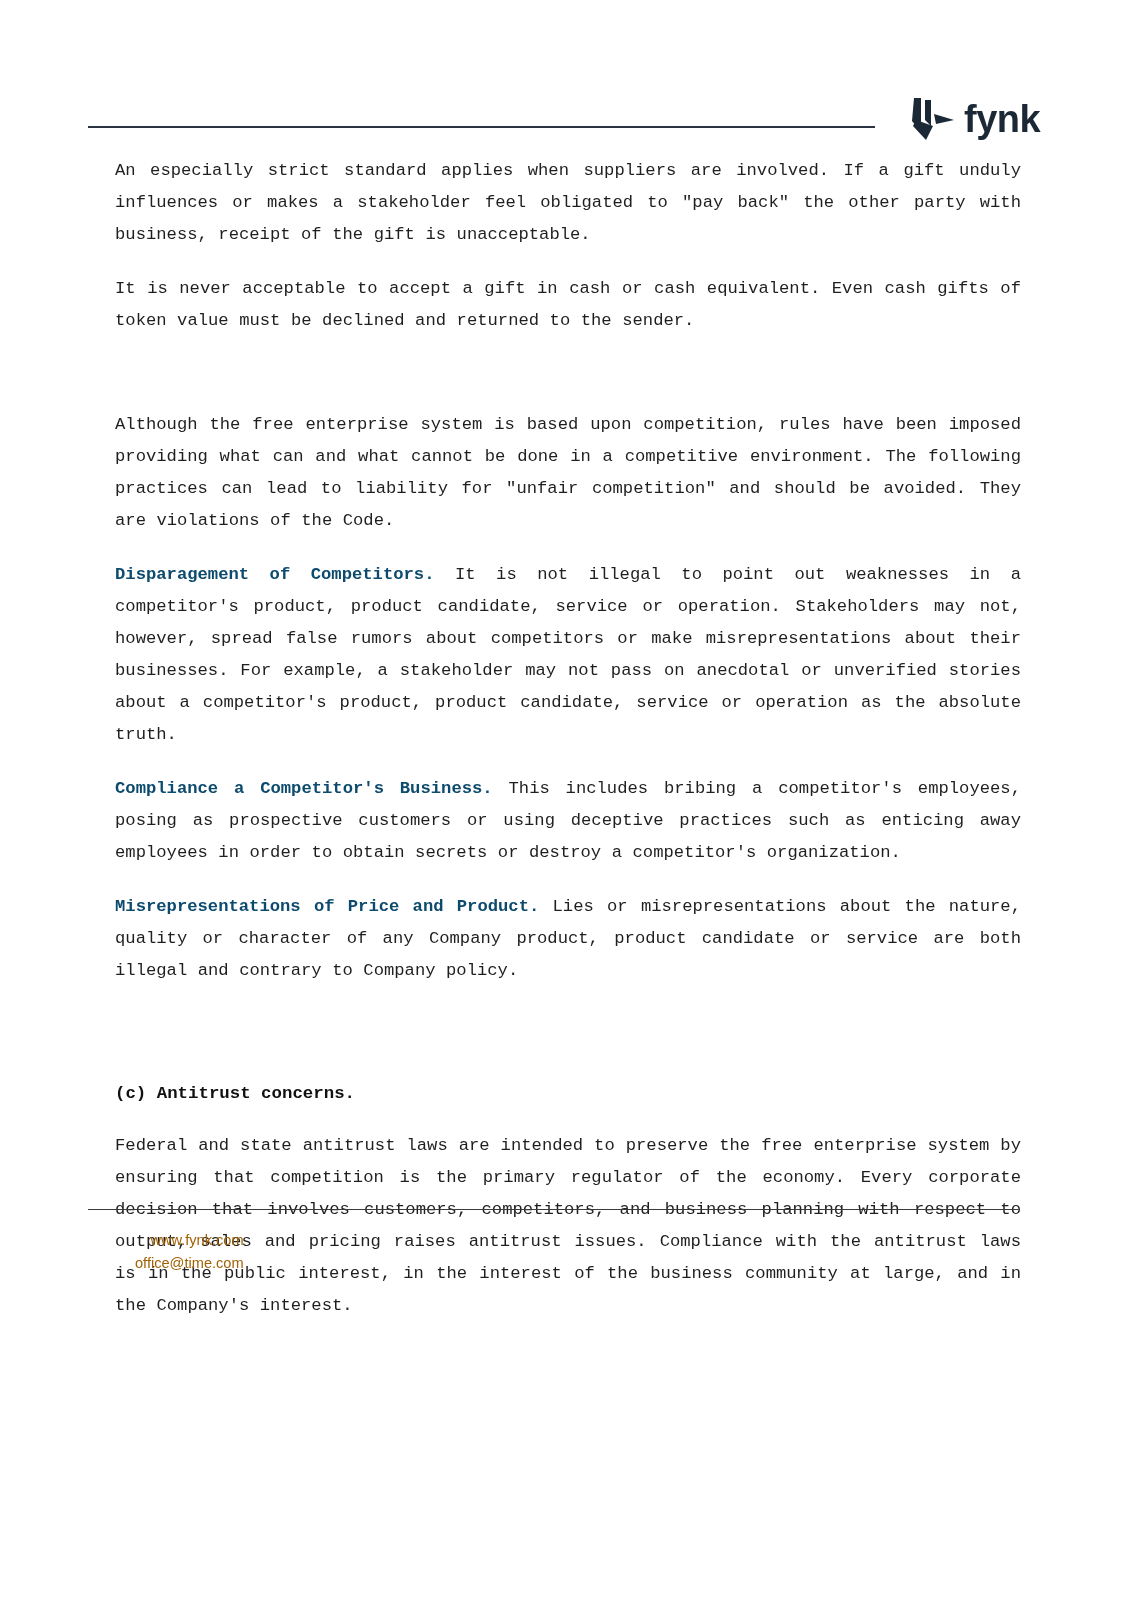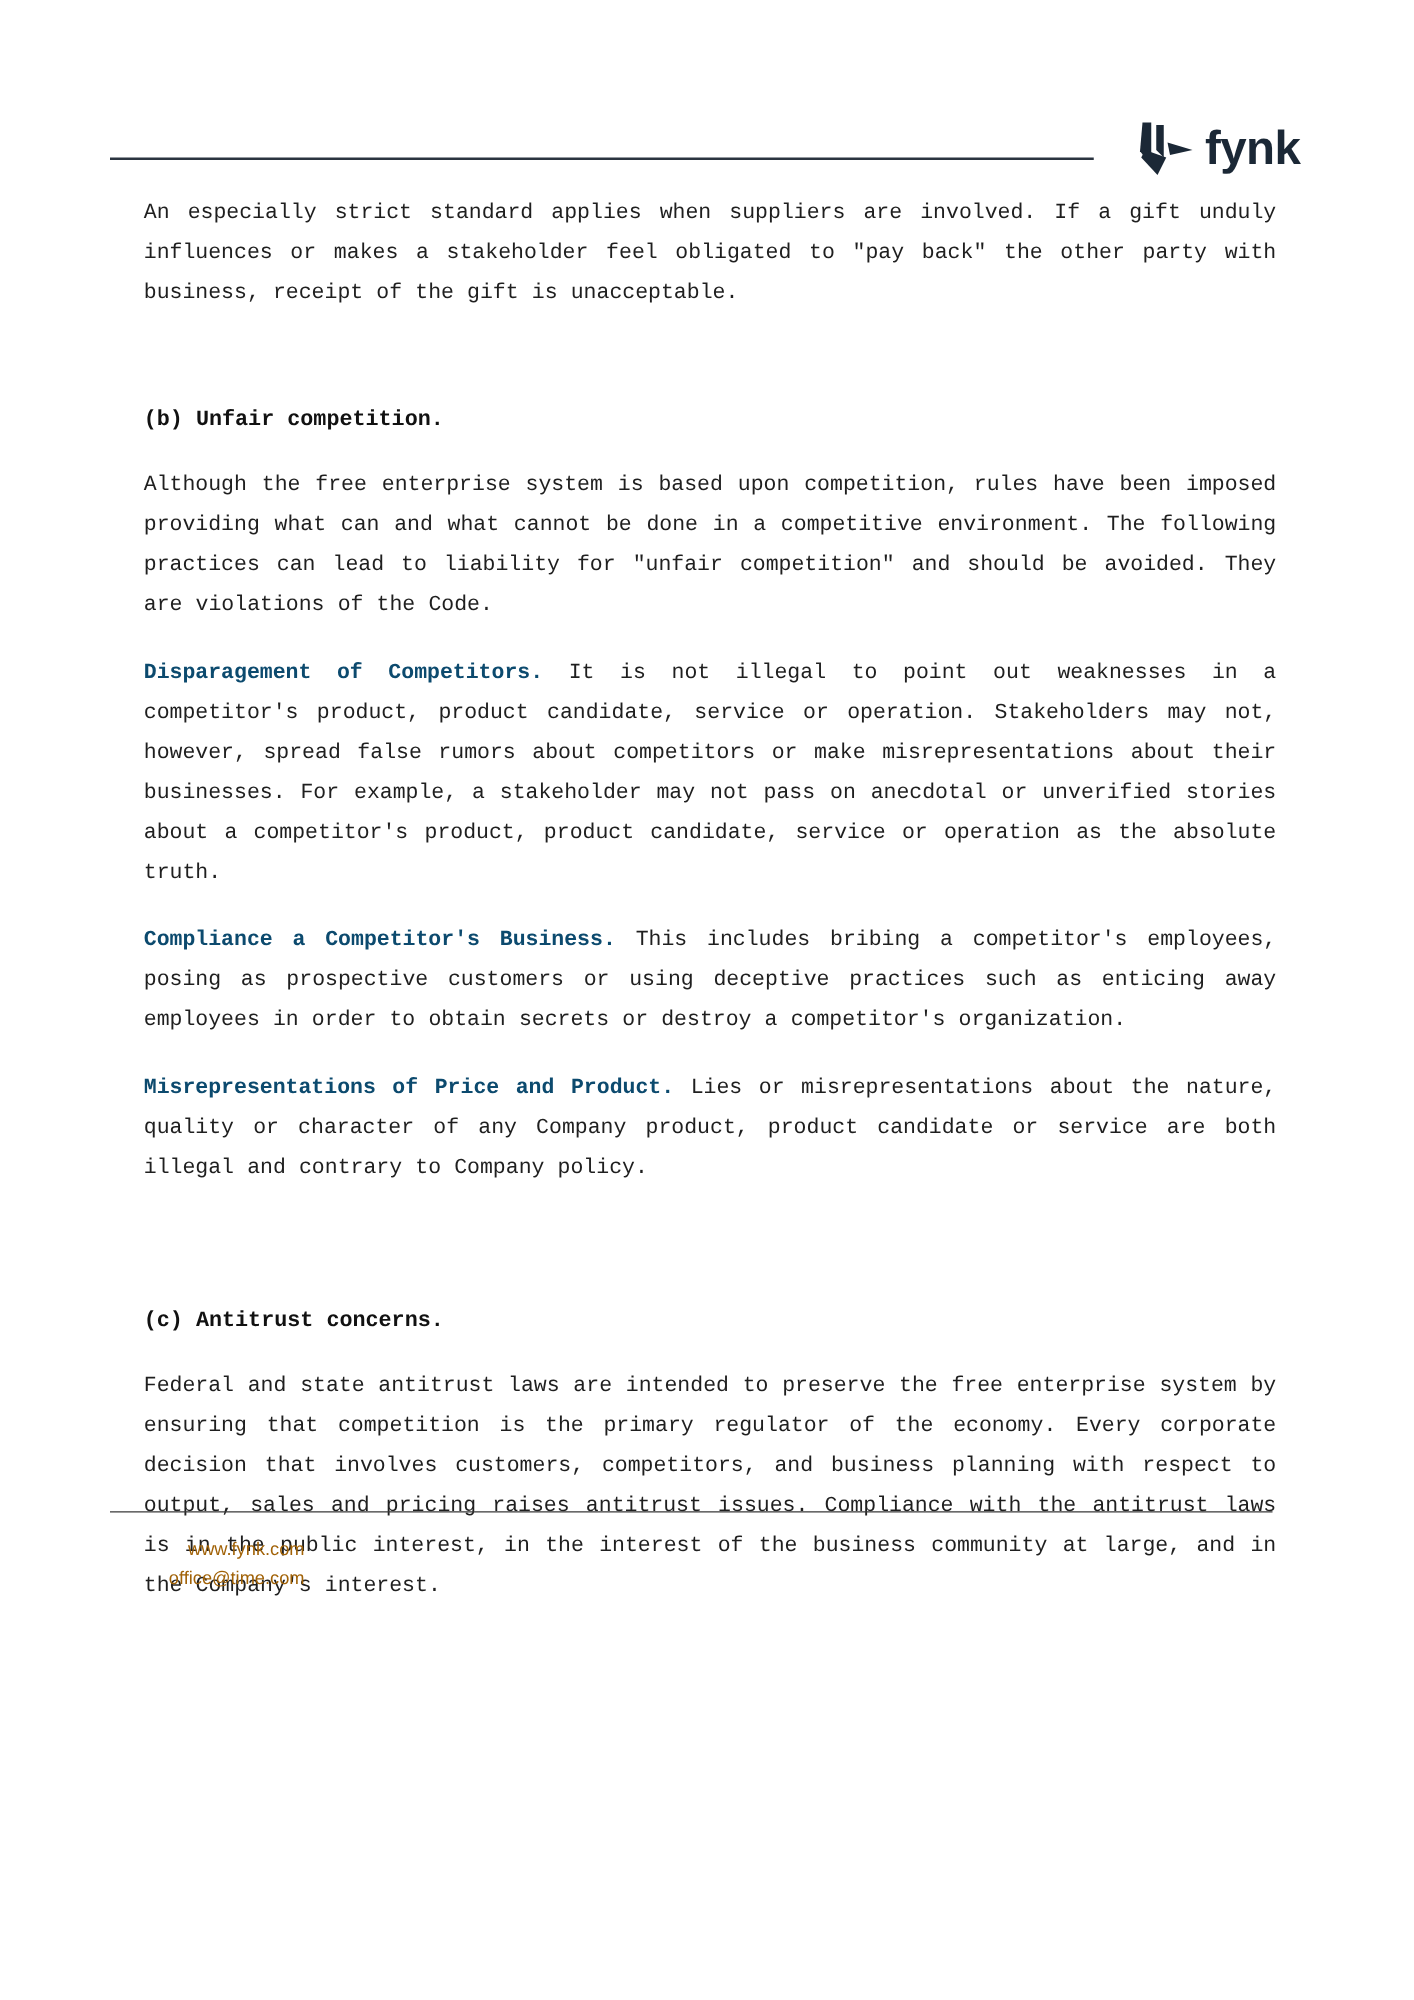--- a/index.html
+++ b/index.html
@@ -136,24 +136,24 @@
         <polygon points="34,18 54,24 36,28" fill="#1b2836"></polygon>
       </svg>
       <div class="logo-text">fynk</div>
     </div>
   </div>
 
   <div class="content">
 
     <p class="para">An especially strict standard applies when suppliers are involved. If a gift unduly influences or makes a stakeholder feel obligated to "pay back" the other party with business, receipt of the gift is unacceptable.</p>
 
+    <p class="para">It is never acceptable to accept a gift in cash or cash equivalent. Even cash gifts of token value must be declined and returned to the sender.</p>
 
     <div class="gap-lg"></div>
 
-    <h3 class="section-heading">(b) Unfair competition.</h3>
 
     <p class="para">Although the free enterprise system is based upon competition, rules have been imposed providing what can and what cannot be done in a competitive environment. The following practices can lead to liability for "unfair competition" and should be avoided. They are violations of the Code.</p>
 
     <p class="para"><span class="runin">Disparagement of Competitors.</span><span> It is not illegal to point out weaknesses in a competitor's product, product candidate, service or operation. Stakeholders may not, however, spread false rumors about competitors or make misrepresentations about their businesses. For example, a stakeholder may not pass on anecdotal or unverified stories about a competitor's product, product candidate, service or operation as the absolute truth.</span></p>
 
     <p class="para"><span class="runin">Compliance a Competitor's Business.</span><span> This includes bribing a competitor's employees, posing as prospective customers or using deceptive practices such as enticing away employees in order to obtain secrets or destroy a competitor's organization.</span></p>
 
     <p class="para last-in-block"><span class="runin">Misrepresentations of Price and Product.</span><span> Lies or misrepresentations about the nature, quality or character of any Company product, product candidate or service are both illegal and contrary to Company policy.</span></p>
 
     <div class="gap-xl"></div>

